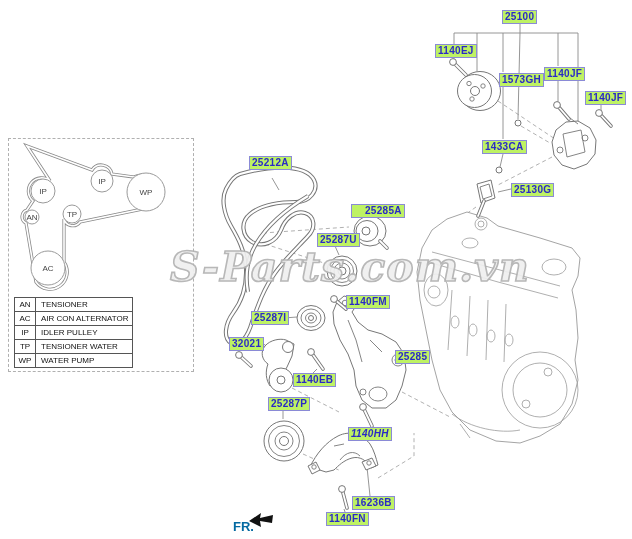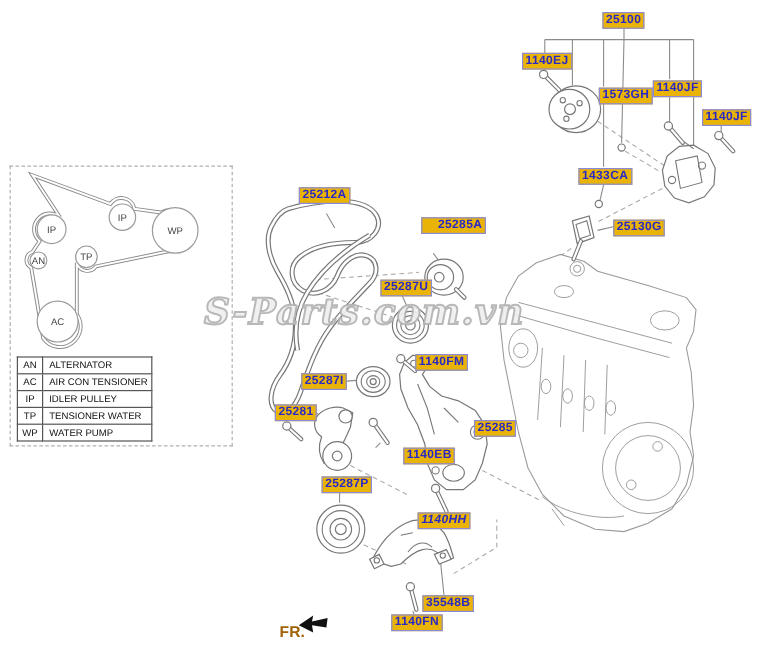--- a/index.html
+++ b/index.html
@@ -32,32 +32,32 @@
     border-collapse:collapse;background:#fff;
   }
   #legend td{
     border:1px solid #555;height:13px;font-size:8px;color:#111;
     padding:0 3px 0 5px;white-space:nowrap;
   }
   #legend td.code{width:20px;text-align:center;padding:0;}
   #watermark{
     position:absolute;left:170px;top:243px;z-index:5;white-space:nowrap;
     font-family:"DejaVu Serif",serif;font-style:italic;font-weight:700;
-    font-size:30px;color:#efefef;-webkit-text-stroke:1.6px #b2b2b2;
+    font-size:41px;color:#efefef;-webkit-text-stroke:1.6px #b2b2b2;
     letter-spacing:1px;opacity:0.92;pointer-events:none;
   }
   #labels{position:absolute;left:0;top:0;width:632px;height:539px;z-index:10;pointer-events:none;}
   .plabel{
     position:absolute;font-size:10px;font-weight:700;letter-spacing:0.3px;
-    color:#2929c6;background:#eab308;border:1px solid #8a8ad6;
+    color:#2929c6;background:#bef264;border:1px solid #8a8ad6;
     padding:0 2px;line-height:12px;pointer-events:auto;
   }
   #fr{
     position:absolute;left:233px;top:519px;z-index:6;
-    font-size:13px;font-weight:700;color:#a16207;
+    font-size:13px;font-weight:700;color:#0369a1;
   }
 </style>
 </head>
 <body>
 
 <svg id="art" width="632" height="539" viewBox="0 0 632 539">
 
   <g>
     <line class="dleader" x1="498" y1="101" x2="555" y2="139"></line>
     <line class="dleader" x1="521" y1="126" x2="550" y2="143"></line>
@@ -284,25 +284,25 @@
 
   <polygon points="249,521 261,513 260,518 273,515 272,523 260,521 261,527" fill="#111" stroke="none"></polygon>
 </svg>
 
 <div id="dash-box"></div>
 
 <table id="legend">
   <tbody id="legend-body">
       <tr>
         <td class="code">AN</td>
-        <td>ALTERNATOR</td>
+        <td>TENSIONER</td>
       </tr>
       <tr>
         <td class="code">AC</td>
-        <td>AIR CON TENSIONER</td>
+        <td>AIR CON ALTERNATOR</td>
       </tr>
       <tr>
         <td class="code">IP</td>
         <td>IDLER PULLEY</td>
       </tr>
       <tr>
         <td class="code">TP</td>
         <td>TENSIONER WATER</td>
       </tr>
       <tr>
@@ -316,26 +316,26 @@
 
 <div id="labels">
     <div class="plabel" style="left: 502px; top: 10px;">25100</div>
     <div class="plabel" style="left: 435px; top: 44px;">1140EJ</div>
     <div class="plabel" style="left: 544px; top: 67px;">1140JF</div>
     <div class="plabel" style="left: 499px; top: 73px;">1573GH</div>
     <div class="plabel" style="left: 585px; top: 91px;">1140JF</div>
     <div class="plabel" style="left: 482px; top: 140px;">1433CA</div>
     <div class="plabel" style="left: 511px; top: 183px;">25130G</div>
     <div class="plabel" style="left: 249px; top: 156px;">25212A</div>
-    <div class="plabel" style="left: 351px; top: 181px; padding-left: 13px;">25285A</div>
+    <div class="plabel" style="left: 351px; top: 204px; padding-left: 13px;">25285A</div>
     <div class="plabel" style="left: 317px; top: 233px;">25287U</div>
     <div class="plabel" style="left: 346px; top: 295px;">1140FM</div>
     <div class="plabel" style="left: 251px; top: 311px;">25287I</div>
-    <div class="plabel" style="left: 229px; top: 337px;">25281</div>
+    <div class="plabel" style="left: 229px; top: 337px;">32021</div>
     <div class="plabel" style="left: 371px; top: 350px; margin-left: 24px;">25285</div>
-    <div class="plabel" style="left: 293px; top: 373px; margin-left: 43px;">1140EB</div>
+    <div class="plabel" style="left: 293px; top: 373px;">1140EB</div>
     <div class="plabel" style="left: 268px; top: 397px;">25287P</div>
     <div class="plabel" style="left: 348px; top: 427px; font-style: italic;">1140HH</div>
-    <div class="plabel" style="left: 352px; top: 496px;">35548B</div>
+    <div class="plabel" style="left: 352px; top: 496px;">16236B</div>
     <div class="plabel" style="left: 326px; top: 512px;">1140FN</div>
   </div>
 
 <div id="fr">FR.</div>
 
 </body></html>

